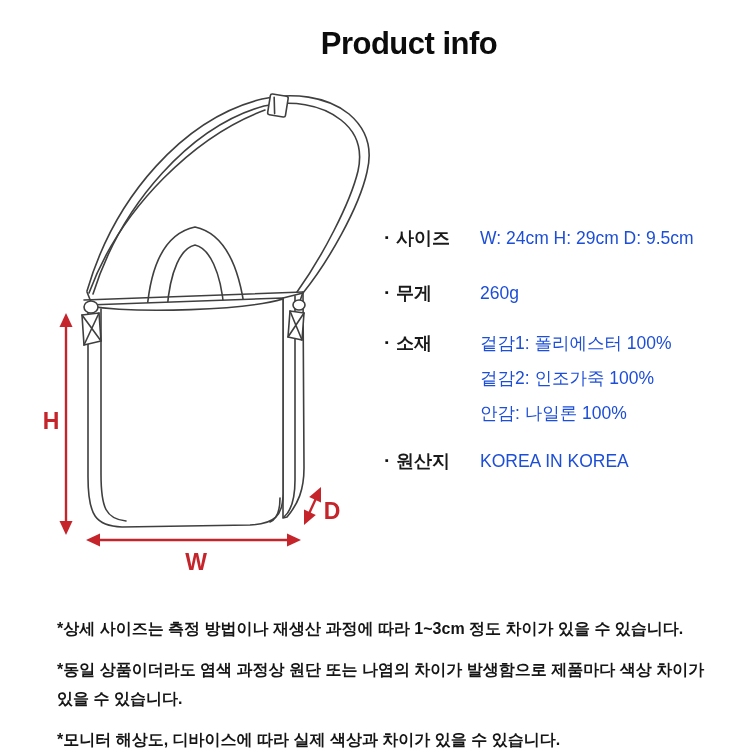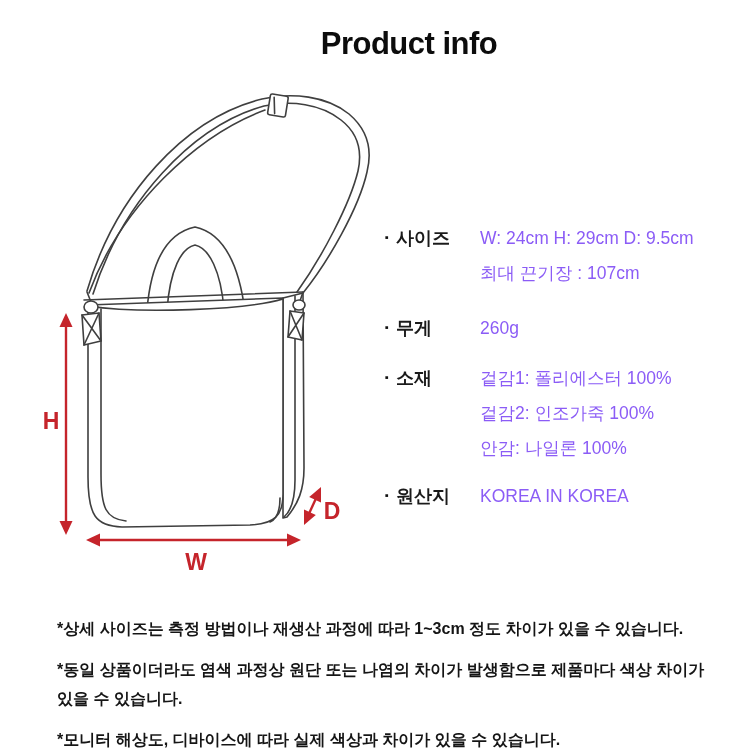--- a/index.html
+++ b/index.html
@@ -19,21 +19,21 @@
   .spec-row{display:flex;align-items:flex-start;}
   .spec-row + .spec-row.gap-lg{margin-top:20px;}
   .spec-row + .spec-row.gap-md{margin-top:15px;}
   .spec-row + .spec-row.gap-sm{margin-top:13px;}
   .spec-label{
     width:95px;flex:0 0 95px;display:flex;align-items:center;
     font-weight:700;font-size:18px;line-height:35px;color:#1a1a1a;white-space:nowrap;
   }
   .spec-bullet{font-size:11px;margin-right:7px;position:relative;top:-1px;color:#111;}
   .spec-values{flex:1;}
-  .spec-values div{font-size:17.5px;line-height:35px;color:#8b5cf6;white-space:nowrap;}
+  .spec-values div{font-size:17.5px;line-height:35px;color:#1d4ed8;white-space:nowrap;}
 
   .disclaimers{position:absolute;left:45px;top:602px;width:672px;}
   .disclaimers p{
     margin:12px;font-size:16px;line-height:29px;font-weight:600;color:#151515;
   }
 </style>
 </head>
 <body>
 
 <div class="page">
@@ -116,21 +116,20 @@
 
   <div class="specs">
 
     <div class="spec-row">
       <div class="spec-label">
         <span class="spec-bullet">▪</span>
         <span>사이즈</span>
       </div>
       <div class="spec-values">
         <div>W: 24cm H: 29cm D: 9.5cm</div>
-        <div>최대 끈기장 : 107cm</div>
       </div>
     </div>
 
     <div class="spec-row gap-lg">
       <div class="spec-label">
         <span class="spec-bullet">▪</span>
         <span>무게</span>
       </div>
       <div class="spec-values">
         <div>260g</div>

